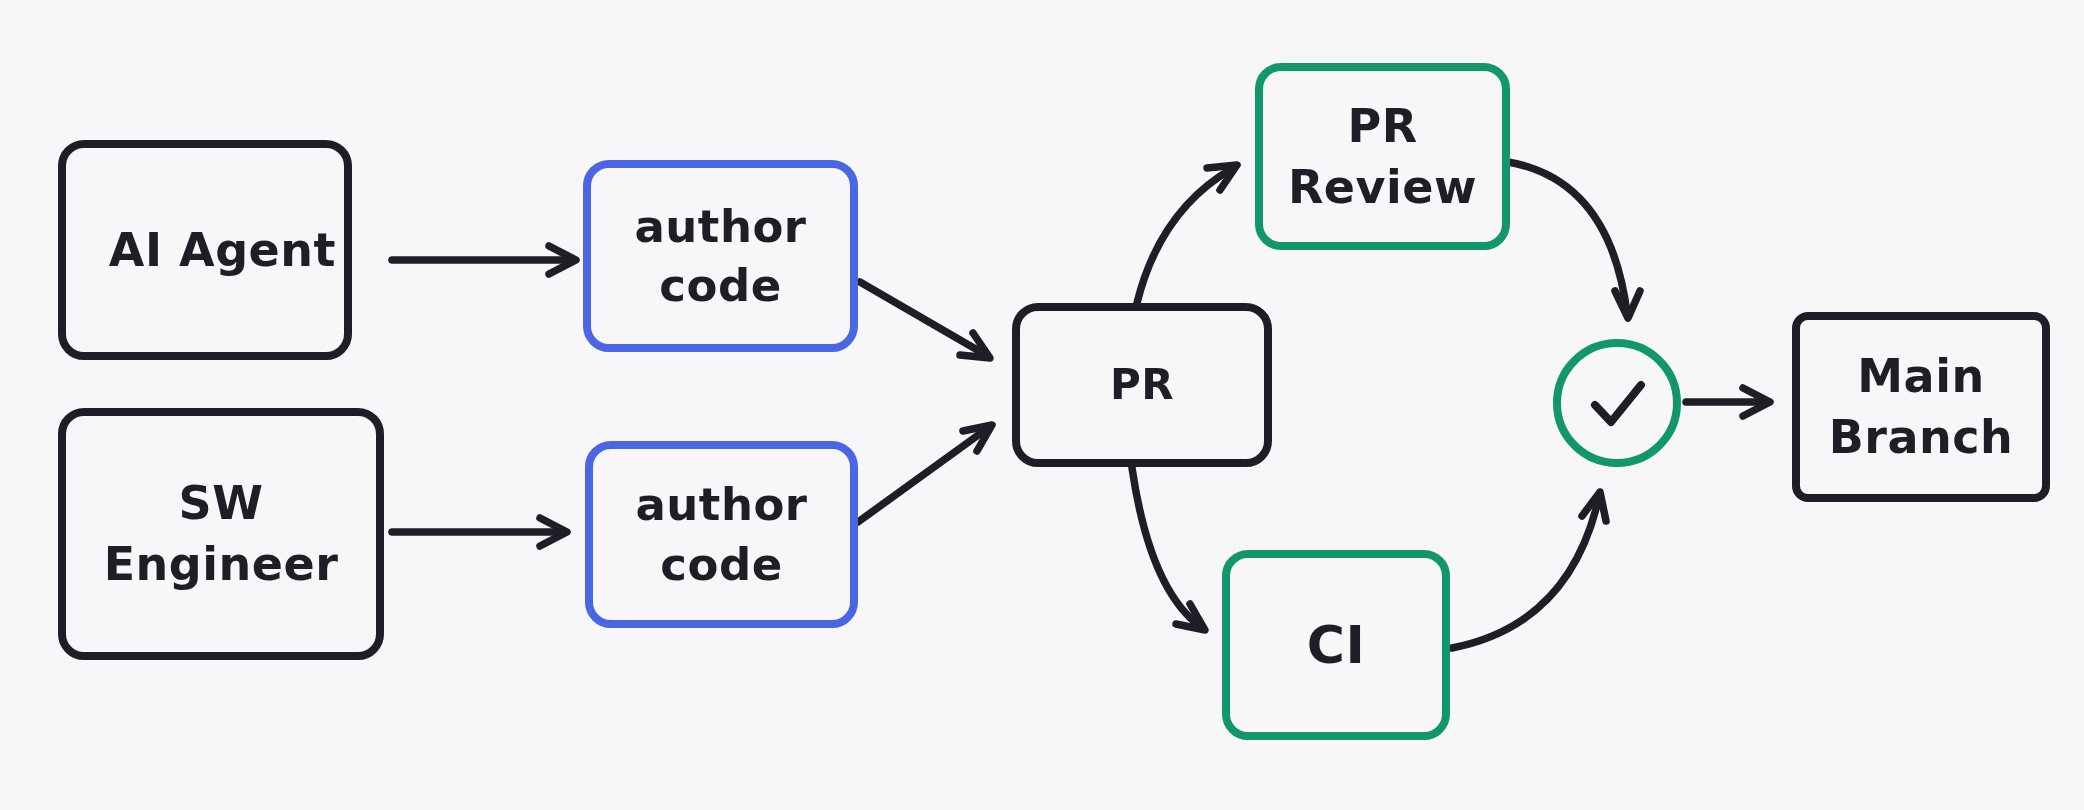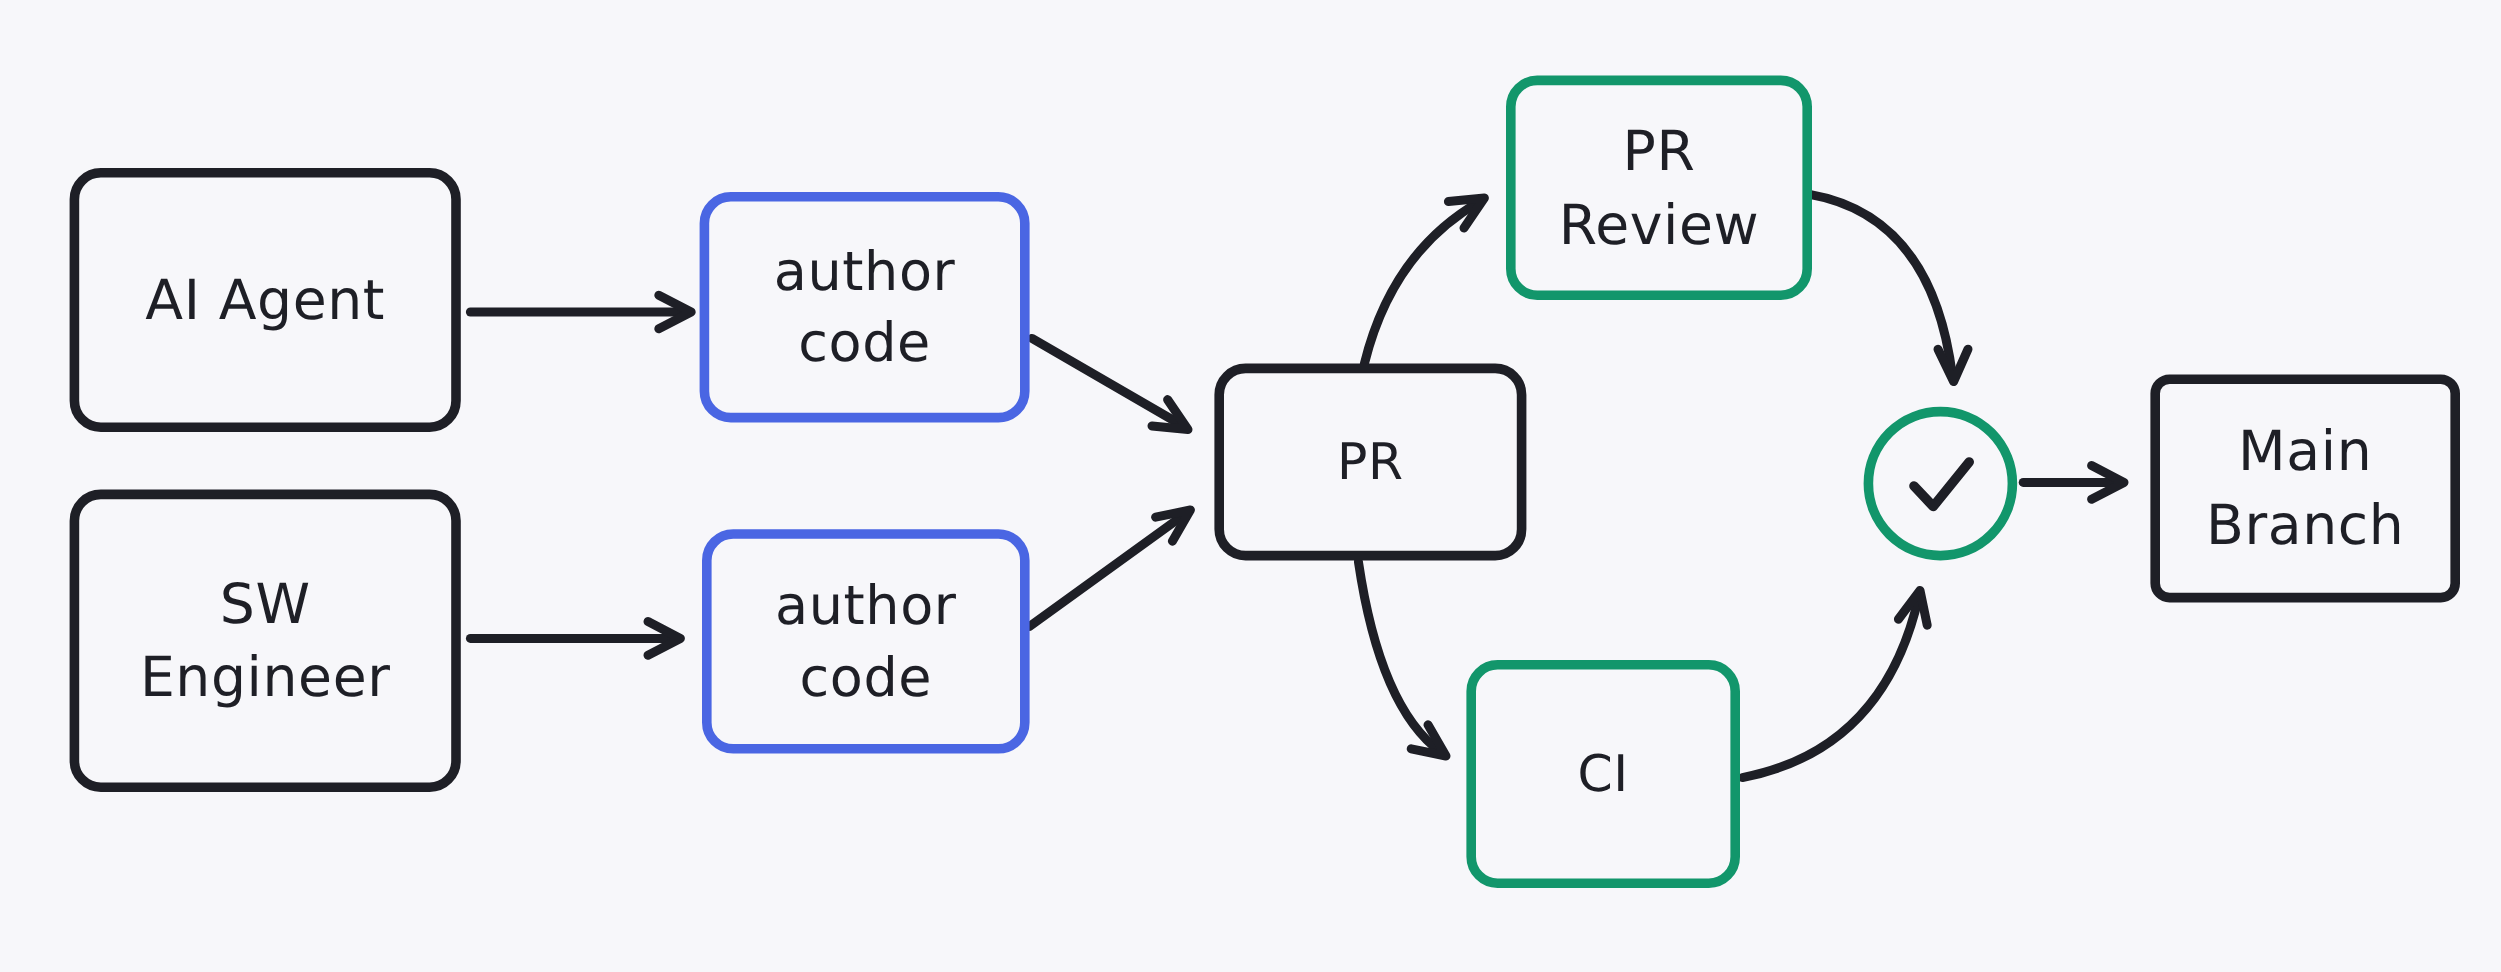--- a/index.html
+++ b/index.html
@@ -25,21 +25,21 @@
     stroke-width: 7.5;
     stroke-linecap: round;
     stroke-linejoin: round;
   }
   .node {
     position: absolute;
     display: flex; align-items: center; justify-content: center;
     border: 8px solid var(--dark);
     border-radius: 26px;
     color: var(--text);
-    font-weight: 400;
+    font-weight: 700;
     text-align: center;
     background: transparent;
   }
   .node.blue  { border-color: var(--blue); }
   .node.green { border-color: var(--green); }
   .node.circle { border-radius: 50%; }
   .node-label {
     white-space: pre-line;
     line-height: 1.32;
     letter-spacing: 0.5px;
@@ -97,21 +97,21 @@
       <path d="M 1452 648 Q 1570 625 1599 497"></path>
       <polyline points="1606,521 1600,492 1582,516"></polyline>
     </g>
 
     <g>
       <path d="M 1686 402 L 1766 402"></path>
       <polyline points="1743,388 1770,402 1743,416"></polyline>
     </g>
   </svg>
 
-  <div class="node dark" style="left:58px; top:140px; width:326px; height:220px; font-size:46px;">
+  <div class="node dark" style="left:58px; top:140px; width:294px; height:220px; font-size:46px;justify-content:flex-end;">
     <span class="node-label">AI Agent</span>
   </div>
 
   <div class="node dark" style="left:58px; top:408px; width:326px; height:252px; font-size:46px;">
     <span class="node-label">SW
 Engineer</span>
   </div>
 
   <div class="node blue" style="left:583px; top:160px; width:275px; height:192px; font-size:45px;">
     <span class="node-label">author
@@ -125,21 +125,21 @@
 
   <div class="node dark" style="left:1012px; top:303px; width:260px; height:164px; font-size:42px;">
     <span class="node-label">PR</span>
   </div>
 
   <div class="node green" style="left:1255px; top:63px; width:255px; height:187px; font-size:46px;">
     <span class="node-label">PR
 Review</span>
   </div>
 
-  <div class="node green" style="left:1222px; top:550px; width:228px; height:190px; font-size:42px;">
+  <div class="node green" style="left:1222px; top:550px; width:228px; height:190px; font-size:52px;">
     <span class="node-label">CI</span>
   </div>
 
   <div class="node green circle" style="left:1553px; top:339px; width:128px; height:128px;">
     <svg class="check-svg" width="112" height="112" viewBox="0 0 112 112" xmlns="http://www.w3.org/2000/svg">
       <polyline points="34,58 50,75 80,38"></polyline>
     </svg>
   </div>
 
   <div class="node dark" style="left:1792px; top:312px; width:258px; height:190px; font-size:46px;border-radius:16px;">

